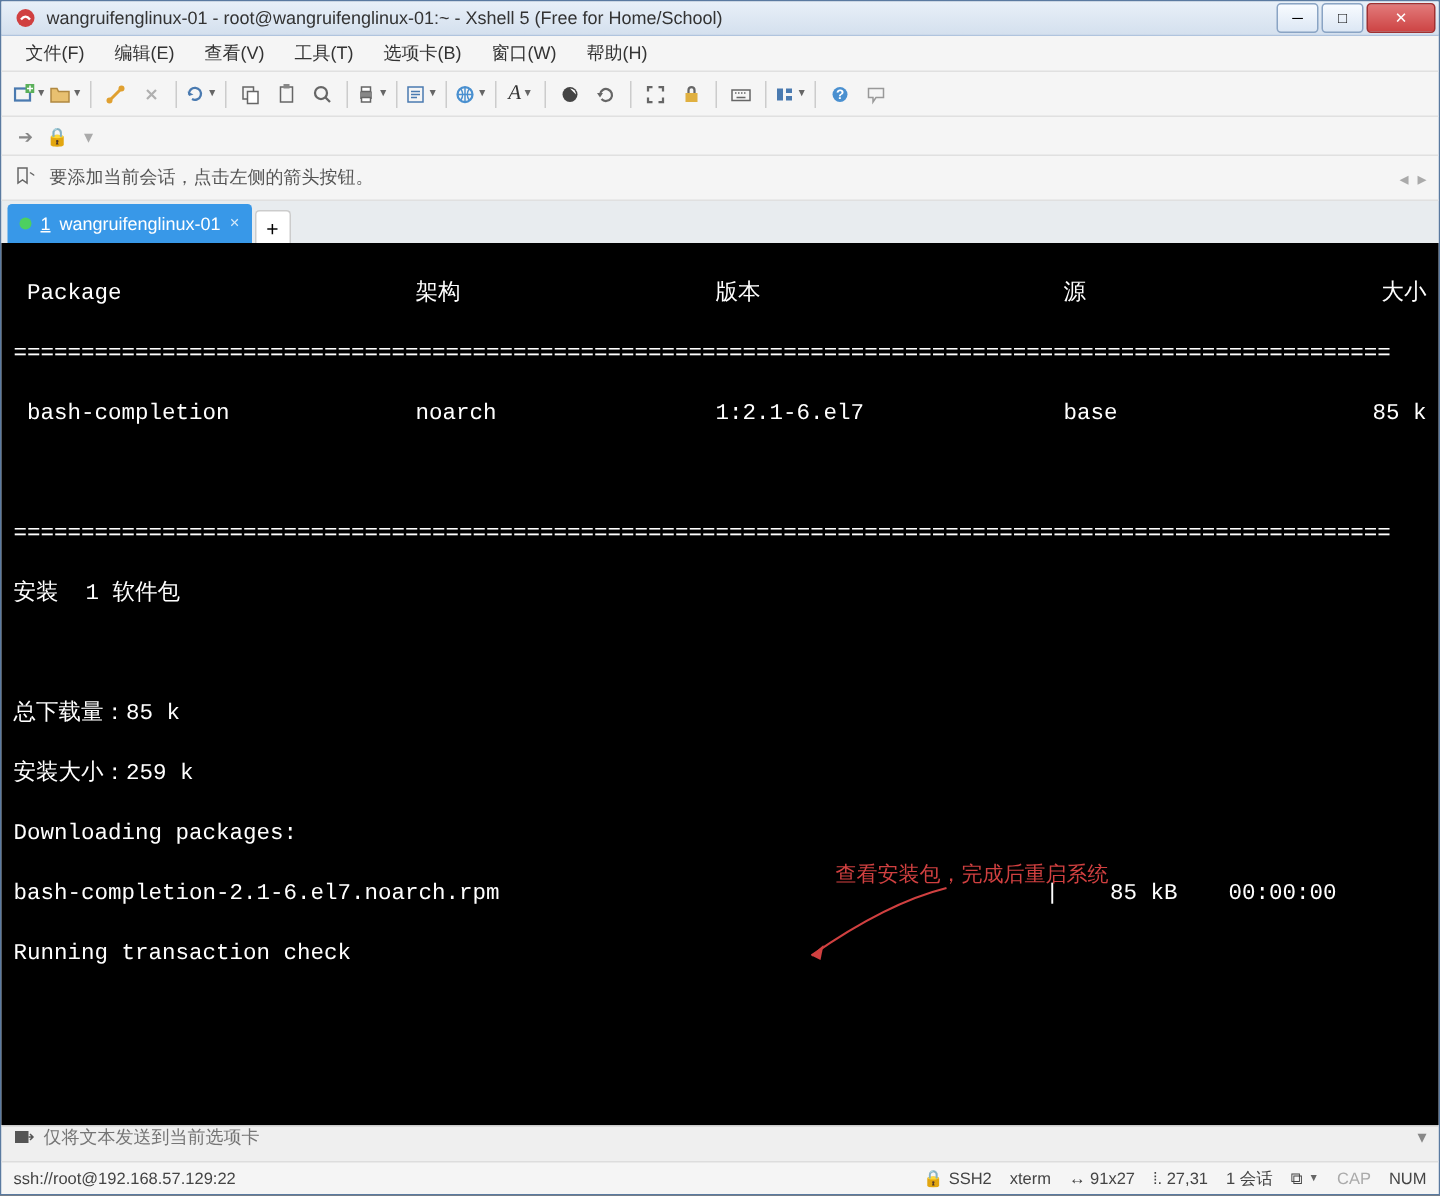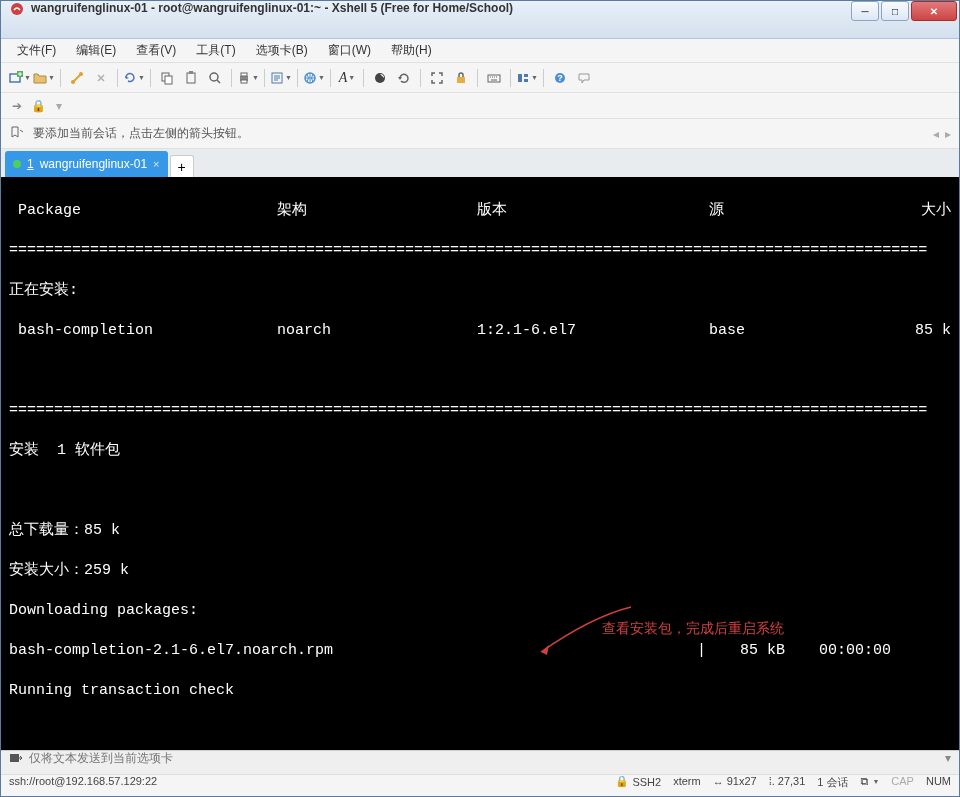--- a/index.html
+++ b/index.html
@@ -1,18 +1,18 @@
 <!DOCTYPE html>
 <html><head>
 <meta charset="utf-8">
 <style>
 * { margin: 0; padding: 0; box-sizing: border-box; }
 body { font-family: "Microsoft YaHei", Tahoma, sans-serif; font-size: 12px; background: #fff; width: 960px; height: 797px; overflow: hidden; }
 .window { width: 960px; height: 797px; display: flex; flex-direction: column; border: 1px solid #5a7aa0; }
-.titlebar { height: 38px; background: linear-gradient(to bottom, #e8f0f8, #d4e0ee); display: flex; padding: 0 2px 0 8px; border-bottom: 1px solid #b0c4de; font-weight: bold; }
+.titlebar { height: 23px; background: linear-gradient(to bottom, #e8f0f8, #d4e0ee); display: flex; align-items: center; padding: 0 2px 0 8px; border-bottom: 1px solid #b0c4de; }
 .titlebar-icon { width: 16px; height: 16px; margin-right: 6px; display: inline-flex; align-items: center; justify-content: center; }
 .titlebar-text { flex: 1; color: #333; white-space: nowrap; overflow: hidden; }
 .window-controls { display: flex; gap: 2px; }
 .win-btn { width: 28px; height: 20px; border: 1px solid #8aa4c4; border-radius: 3px; background: linear-gradient(to bottom, #f8fbff, #dce7f4); display: flex; align-items: center; justify-content: center; font-size: 10px; cursor: pointer; }
 .win-btn.close { width: 46px; background: linear-gradient(to bottom, #e27a7a, #cd4444); color: #fff; border-color: #a03030; }
 .menubar { height: 24px; background: #f5f5f5; display: flex; align-items: center; padding: 0 8px; gap: 4px; border-bottom: 1px solid #e0e0e0; }
 .menu-item { padding: 2px 8px; cursor: pointer; color: #333; }
 .toolbar { height: 30px; background: #f5f5f5; display: flex; align-items: center; padding: 0 8px; gap: 2px; border-bottom: 1px solid #e0e0e0; }
 .tool-btn { width: 22px; height: 22px; display: flex; align-items: center; justify-content: center; cursor: pointer; border-radius: 2px; }
 .tool-sep { width: 1px; height: 18px; background: #ccc; margin: 0 3px; }
@@ -40,21 +40,21 @@
 .dl-row { display: flex; }
 .dl-name { width: 688px; }
 .dl-bar { width: 16px; }
 .dl-size { width: 72px; text-align: right; }
 .dl-time { flex: 1; text-align: right; padding-right: 60px; }
 .annotation { position: absolute; color: #d04040; font-family: "Microsoft YaHei", sans-serif; font-size: 14px; }
 .arrow-svg { position: absolute; pointer-events: none; }
 .inputbar { height: 24px; background: #efefef; display: flex; align-items: flex-start; padding: 0 8px; gap: 6px; border-top: 1px solid #ccc; }
 .inputbar-icon { color: #666; }
 .inputbar input { flex: 1; border: none; background: transparent; color: #888; font-size: 12px; outline: none; }
-.statusbar { height: 22px; background: #f5f5f5; display: flex; align-items: flex-start; padding: 0 8px; gap: 12px; border-top: 1px solid #ddd; font-size: 11px; color: #444; }
+.statusbar { height: 22px; background: #f5f5f5; display: flex; align-items: center; padding: 0 8px; gap: 12px; border-top: 1px solid #ddd; font-size: 11px; color: #444; }
 .status-left { flex: 1; }
 .status-item { display: flex; align-items: center; gap: 3px; }
 .underline { text-decoration: underline; }
 </style>
 </head>
 <body>
 
 <div class="window">
 
   <div class="titlebar">
@@ -248,21 +248,20 @@
       <span class="underline">1</span>
       <span>wangruifenglinux-01</span>
       <span class="close-x">×</span>
     </div>
     <div class="tab-add">+</div>
   </div>
 
   <div class="terminal">
 <div class="term-row"><span class="col-pkg"> Package</span><span class="col-arch">架构</span><span class="col-ver">版本</span><span class="col-src">源</span><span class="col-size">大小</span></div>
 <div class="term-line">======================================================================================================</div>
-<div class="term-line">正在安装:</div>
 <div class="term-row"><span class="col-pkg"> bash-completion</span><span class="col-arch">noarch</span><span class="col-ver">1:2.1-6.el7</span><span class="col-src">base</span><span class="col-size">85 k</span></div>
 <div class="term-line"> </div>
 <div class="term-line">======================================================================================================</div>
 <div class="term-line">安装  1 软件包</div>
 <div class="term-line"> </div>
 <div class="term-line">总下载量：85 k</div>
 <div class="term-line">安装大小：259 k</div>
 <div class="term-line">Downloading packages:</div>
 <div class="dl-row"><span class="dl-name">bash-completion-2.1-6.el7.noarch.rpm</span><span class="dl-bar">|</span><span class="dl-size">85 kB</span><span class="dl-time">00:00:00</span></div>
 <div class="term-line">Running transaction check</div>
@@ -273,21 +272,21 @@
 
 
 
 
 
 
 
 
 
 
-    <div class="annotation" style="top:410px; left:601px;margin-top:31px;">查看安装包，完成后重启系统</div>
+    <div class="annotation" style="top:410px; left:556px;">查看安装包，完成后重启系统</div>
     <svg class="arrow-svg" style="top:420px; left:530px;" width="120" height="70">
       <path d="M100 10 Q60 20 10 55" stroke="#d04040" stroke-width="1.5" fill="none"></path>
       <path d="M10 55 L18 48 L16 58 Z" fill="#d04040"></path>
     </svg>
   </div>
 
   <div class="inputbar">
     <span class="inputbar-icon">
       <svg width="14" height="14" viewBox="0 0 14 14">
           <rect x="1" y="3" width="9" height="8" fill="#555"></rect>

